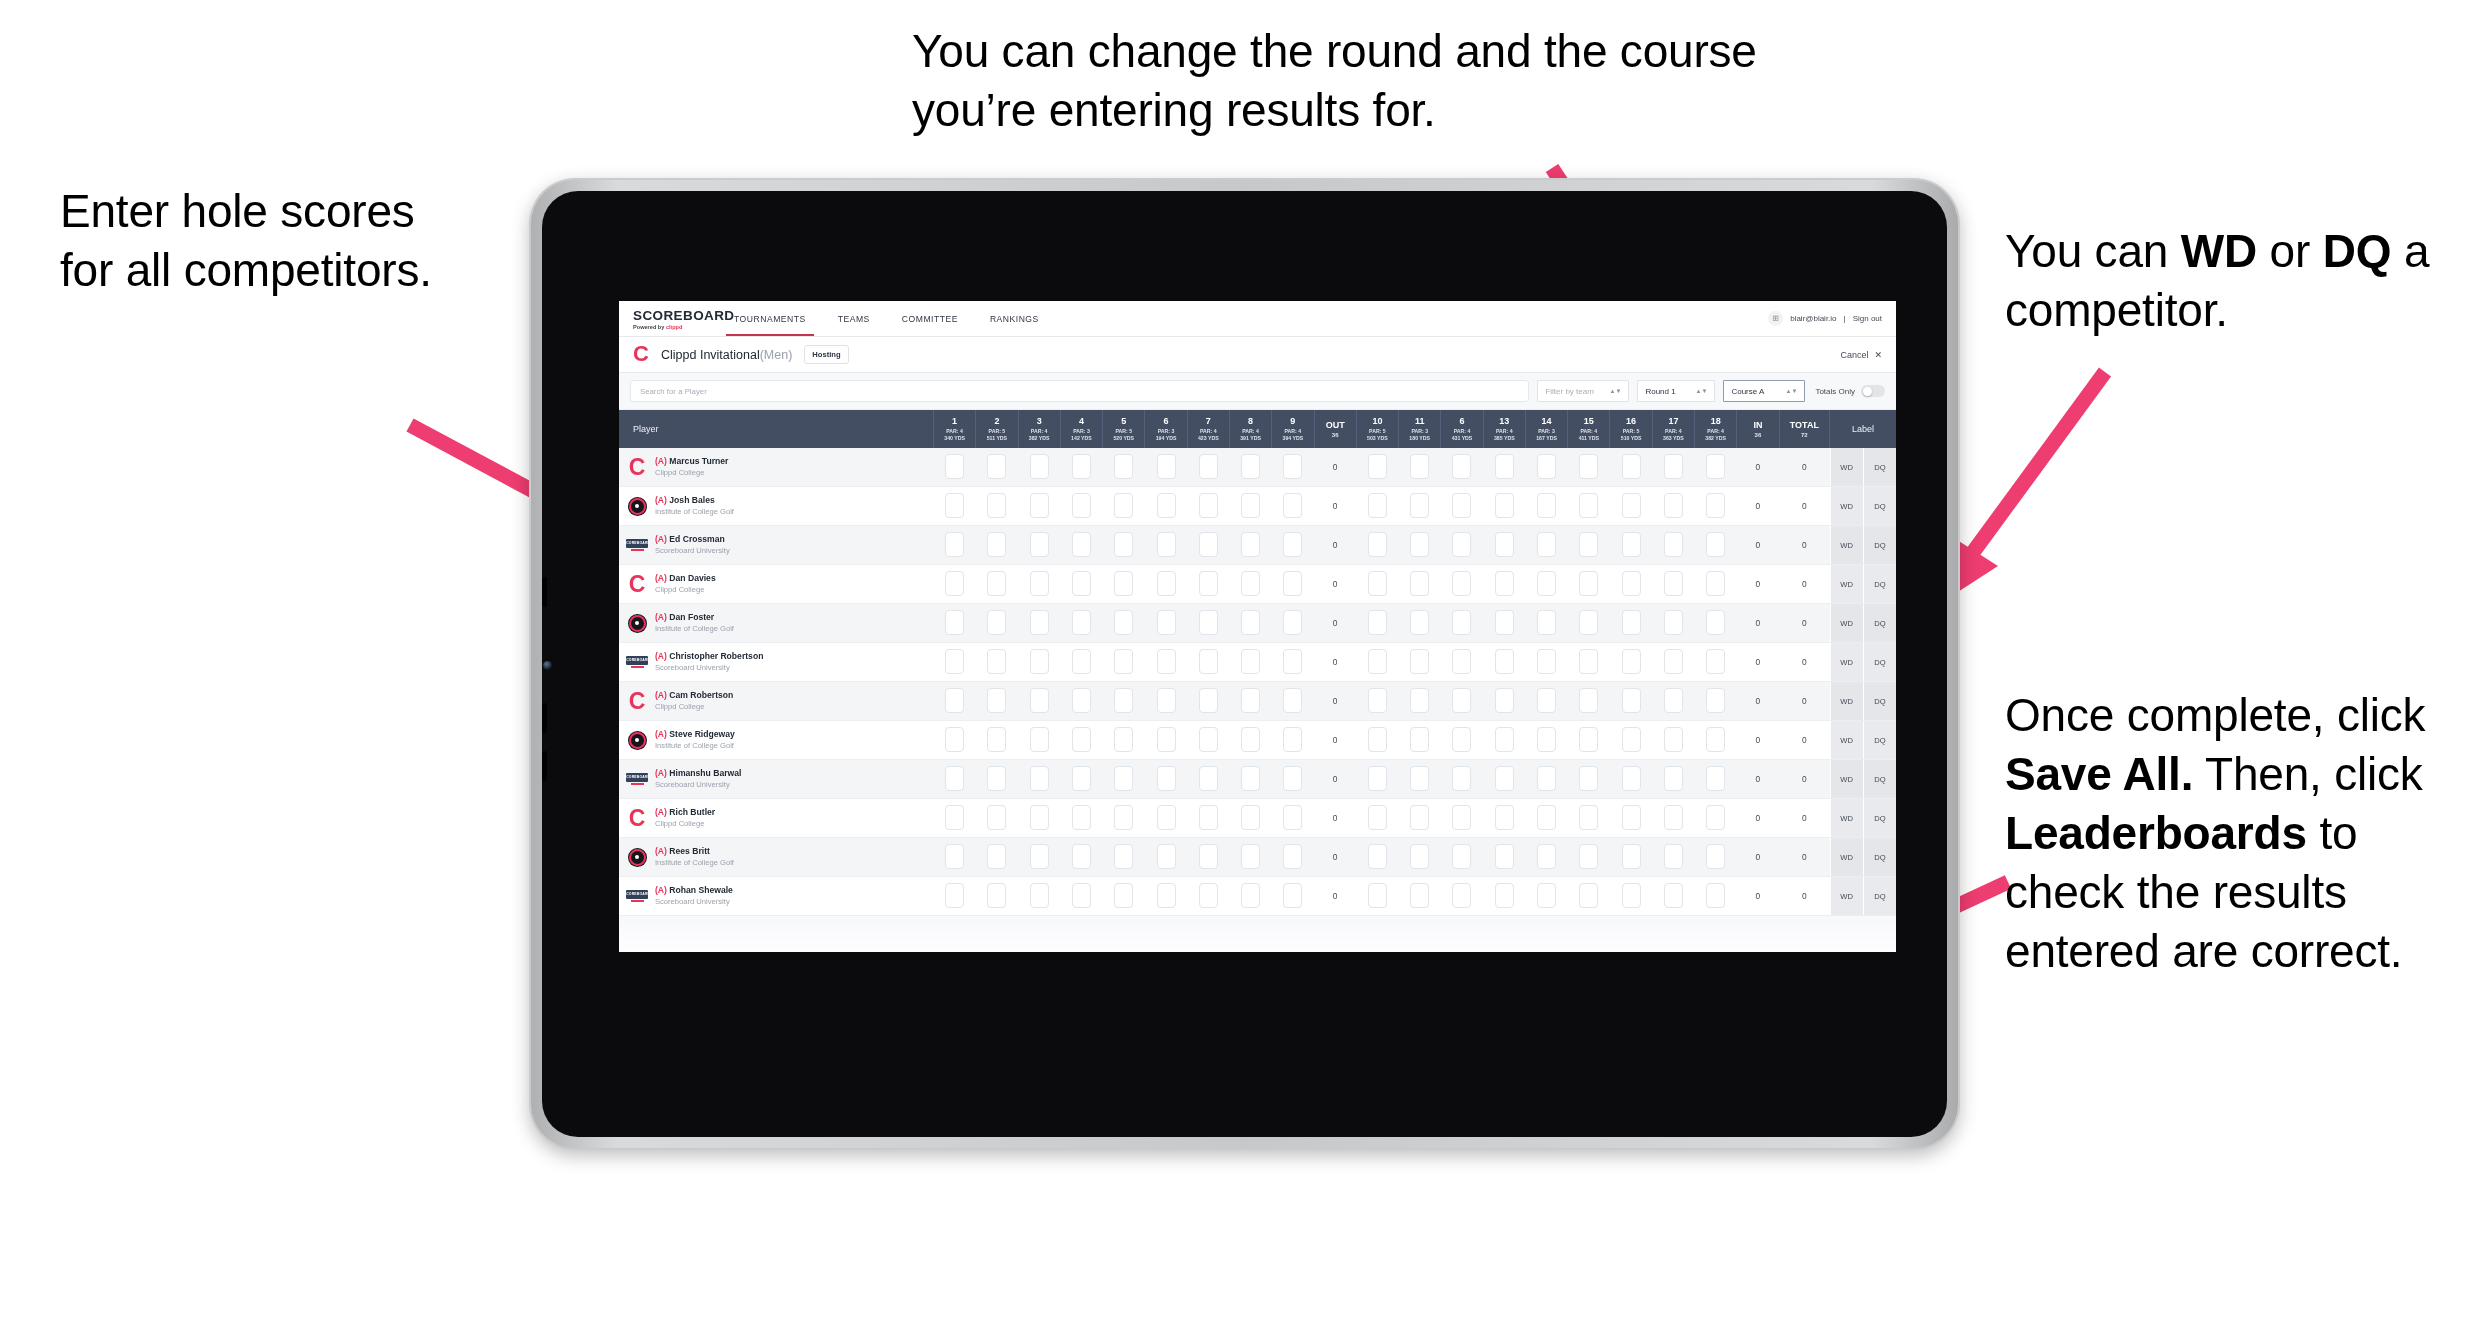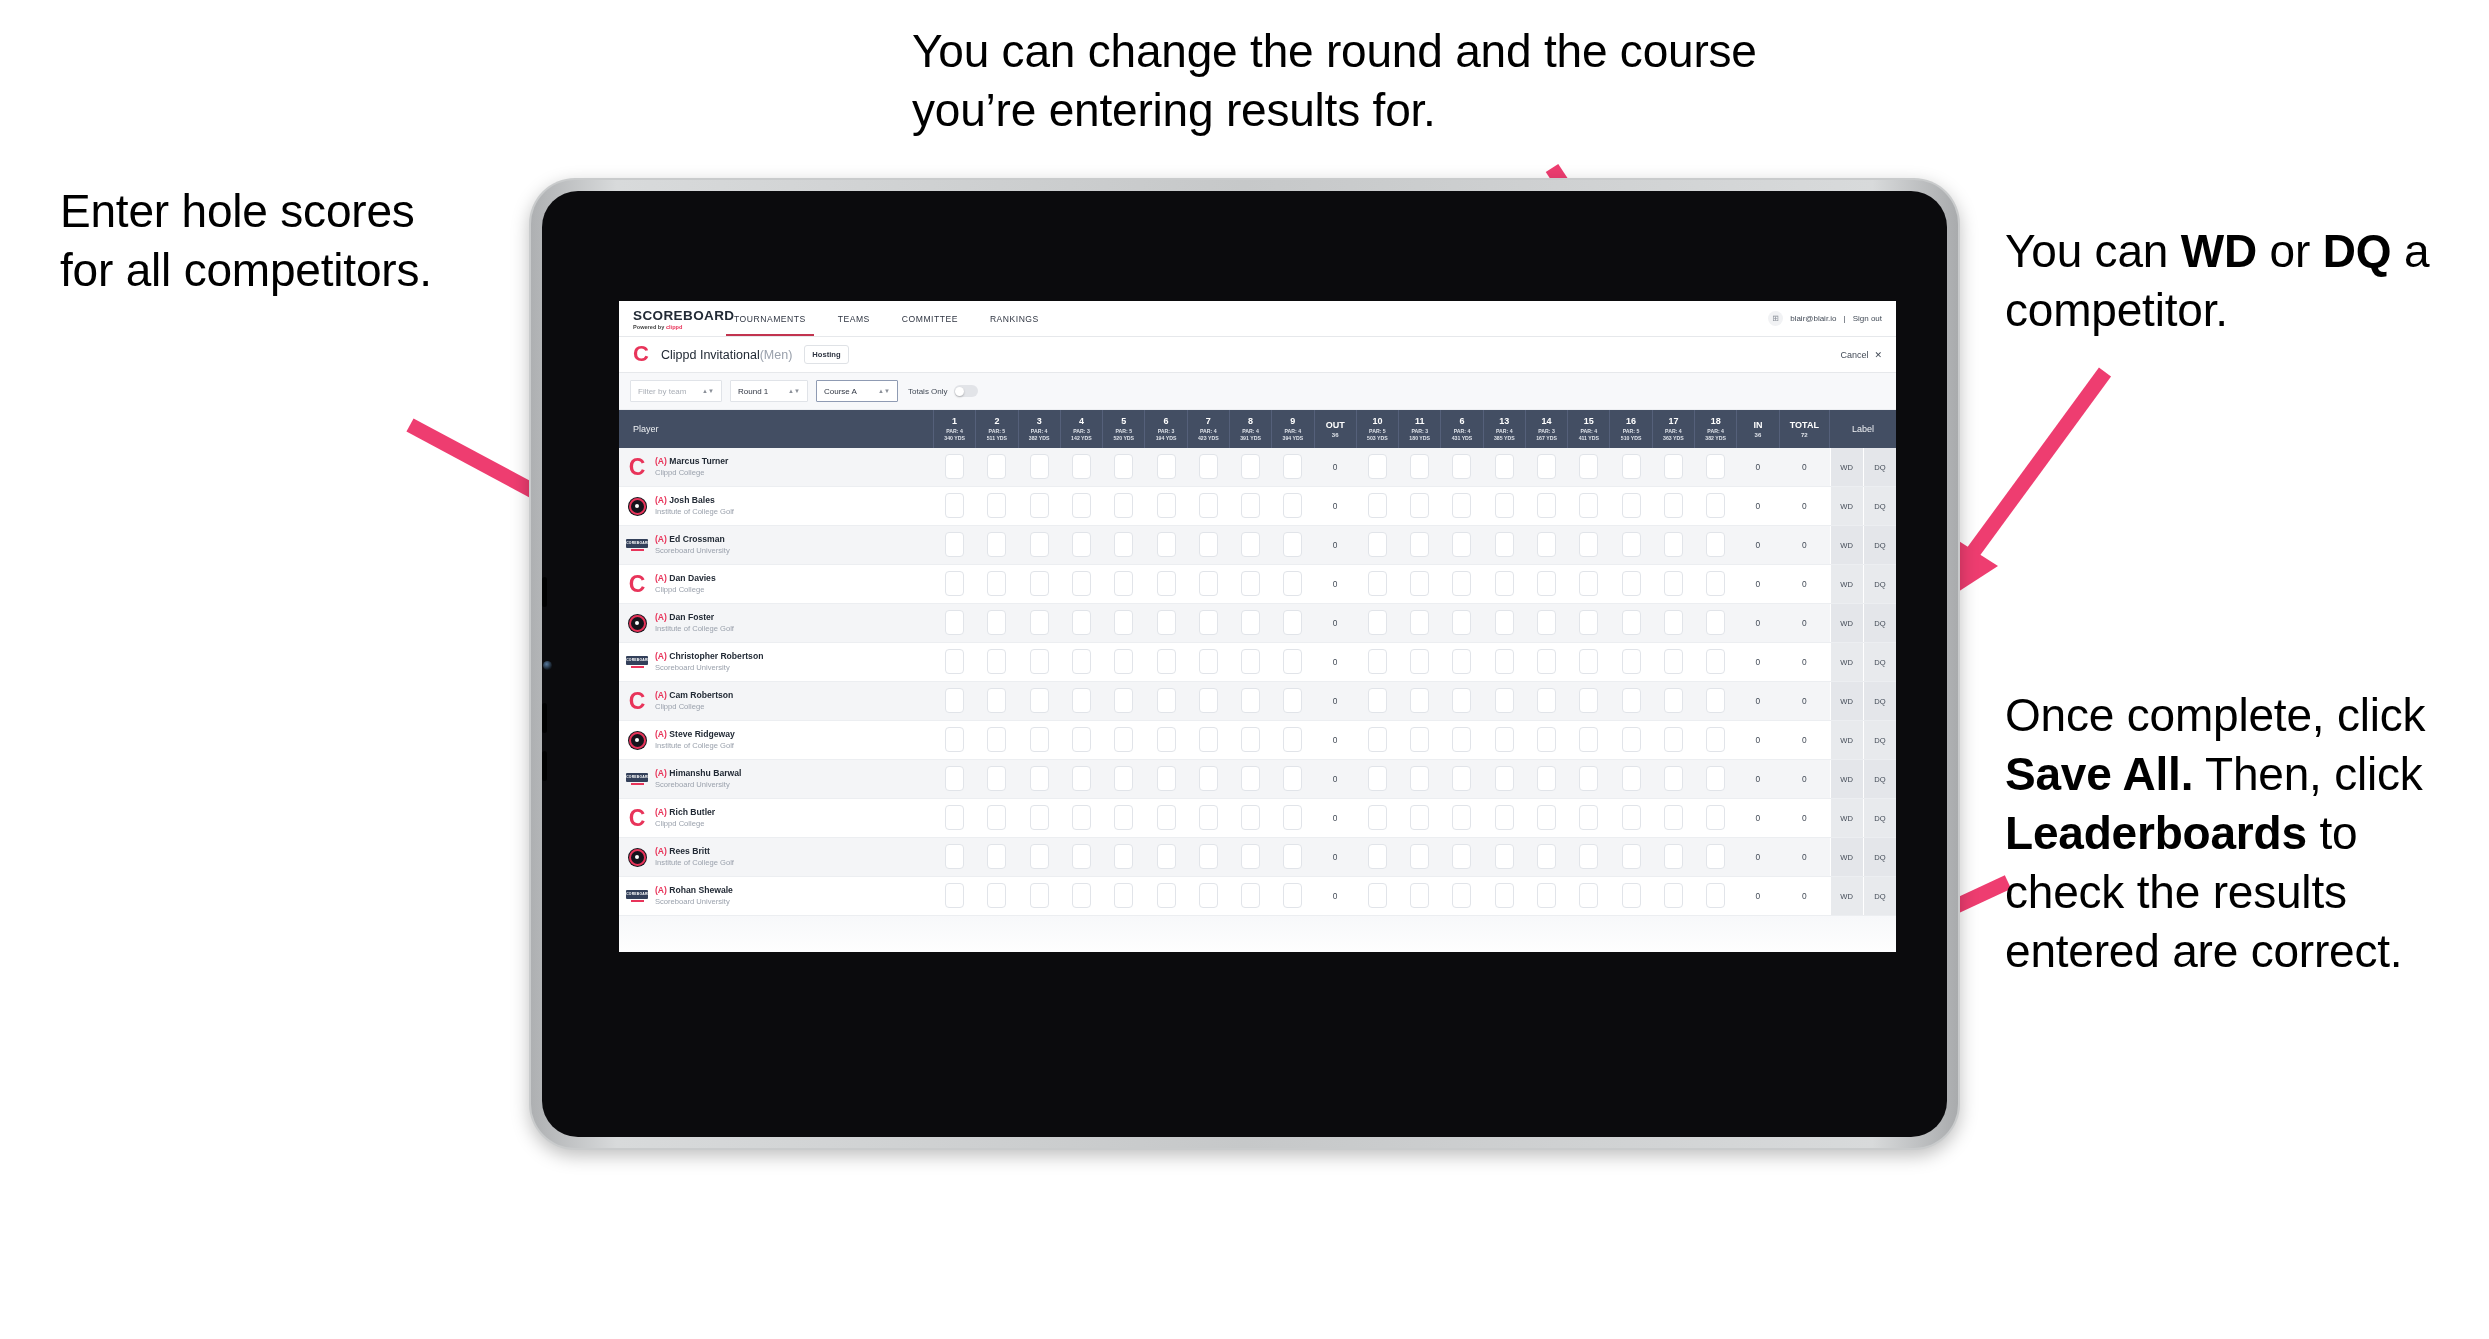--- a/index.html
+++ b/index.html
@@ -195,20 +195,23 @@
         <div id="ttl"><span>Clippd Invitational</span><span class="men">(Men)</span></div>
         <div id="hosting">Hosting</div>
         <div id="cancelx">
             <span>Cancel</span>
             <span>✕</span>
           </div>
       </div>
 
 
       <div id="filters">
+        <div id="searchbox">
+            <span>Search for a Player</span>
+          </div>
         <div class="selbox ph" style="width:76px">
             <span>Filter by team</span>
             <span class="caret">▲▼</span>
           </div>
         <div class="selbox" style="width:62px">
             <span>Round 1</span>
             <span class="caret">▲▼</span>
           </div>
         <div class="selbox hl" style="width:66px">
             <span>Course A</span>

